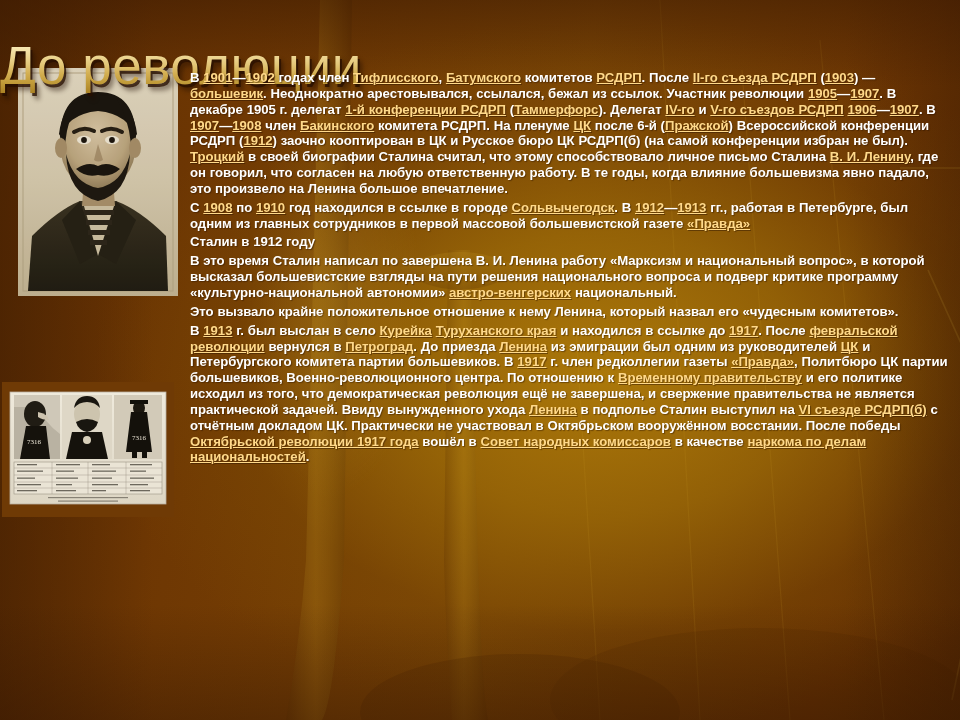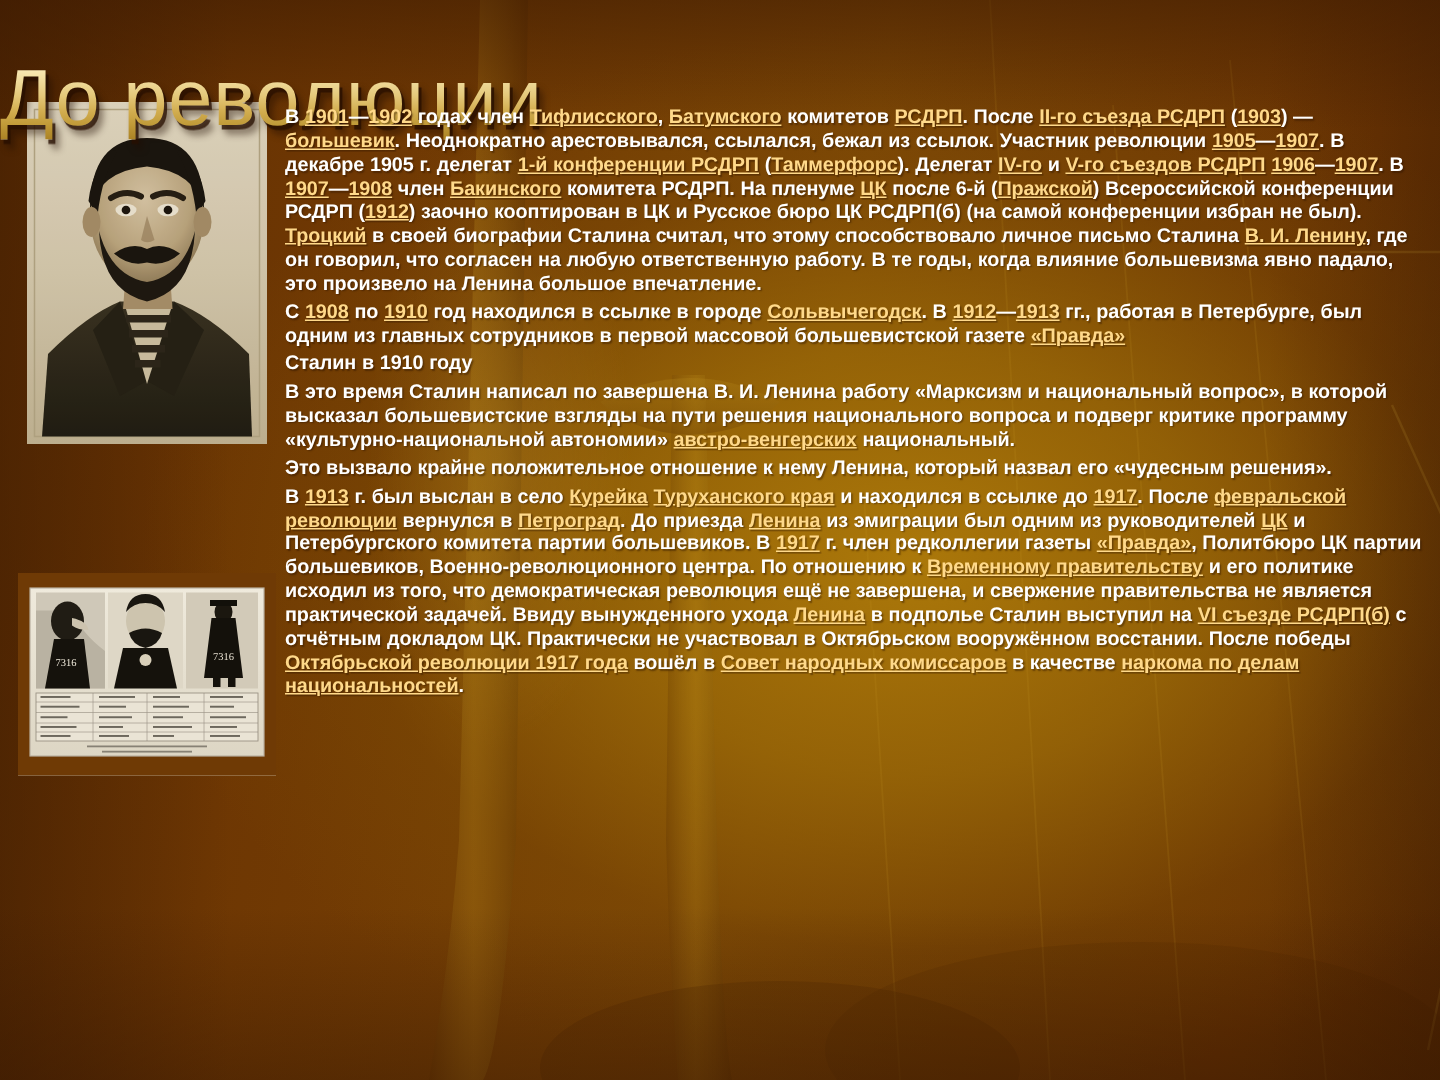--- a/index.html
+++ b/index.html
@@ -78,21 +78,21 @@
   .photo {
     position: absolute;
     z-index: 4;
     background: #c8bca4;
   }
   #photo-portrait {
     left: 18px; top: 68px;
     width: 160px; height: 228px;
   }
   #photo-card {
-    left: 12px; top: 382px;
+    left: 2px; top: 382px;
     width: 172px; height: 135px;
   }
   .photo svg { display: block; width: 100%; height: 100%; }
 
   
   .body-text {
     position: absolute;
     left: 187px;
     top: 67px;
     width: 768px;
@@ -317,19 +317,19 @@
       <g fill="#6a655a" opacity=".75">
         <rect x="46" y="115" width="80" height="1.2"></rect>
         <rect x="56" y="118.5" width="60" height="1.2"></rect>
       </g>
     </svg>
   </div>
 
   <div class="body-text" id="body-text">
       <p><span>В </span><span class="lnk">1901</span><span>—</span><span class="lnk">1902</span><span> годах член </span><span class="lnk">Тифлисского</span><span>, </span><span class="lnk">Батумского</span><span> комитетов </span><span class="lnk">РСДРП</span><span>. После </span><span class="lnk">II-го съезда РСДРП</span><span> (</span><span class="lnk">1903</span><span>) —  </span><span class="lnk">большевик</span><span>. Неоднократно арестовывался, ссылался, бежал из ссылок. Участник революции </span><span class="lnk">1905</span><span>—</span><span class="lnk">1907</span><span>. В декабре 1905 г. делегат </span><span class="lnk">1-й конференции РСДРП</span><span> (</span><span class="lnk">Таммерфорс</span><span>). Делегат </span><span class="lnk">IV-го</span><span> и </span><span class="lnk">V-го съездов РСДРП</span><span> </span><span class="lnk">1906</span><span>—</span><span class="lnk">1907</span><span>. В </span><span class="lnk">1907</span><span>—</span><span class="lnk">1908</span><span> член </span><span class="lnk">Бакинского</span><span> комитета РСДРП. На пленуме </span><span class="lnk">ЦК</span><span> после 6-й (</span><span class="lnk">Пражской</span><span>) Всероссийской конференции РСДРП (</span><span class="lnk">1912</span><span>) заочно кооптирован в ЦК и Русское бюро ЦК РСДРП(б) (на самой конференции избран не был). </span><span class="lnk">Троцкий</span><span> в своей биографии Сталина считал, что этому способствовало личное письмо Сталина </span><span class="lnk">В. И. Ленину</span><span>, где он говорил, что согласен на любую ответственную работу. В те годы, когда влияние большевизма явно падало, это произвело на Ленина большое впечатление.</span></p>
       <p><span>С </span><span class="lnk">1908</span><span> по </span><span class="lnk">1910</span><span> год находился в ссылке в городе </span><span class="lnk">Сольвычегодск</span><span>. В </span><span class="lnk">1912</span><span>—</span><span class="lnk">1913</span><span> гг., работая в Петербурге, был одним из главных сотрудников в первой массовой большевистской газете </span><span class="lnk">«Правда»</span></p>
-      <p><span>Сталин в 1910 году</span></p>
+      <p><span>Сталин в 1912 году</span></p>
       <p><span>В это время Сталин написал по завершена В. И. Ленина работу «Марксизм и национальный вопрос», в которой высказал большевистские взгляды на пути решения национального вопроса и подверг критике программу «культурно-национальной автономии» </span><span class="lnk">австро-венгерских</span><span> национальный.</span></p>
-      <p><span>Это вызвало крайне положительное отношение к нему Ленина, который назвал его «чудесным решения».</span></p>
+      <p><span>Это вызвало крайне положительное отношение к нему Ленина, который назвал его «чудесным комитетов».</span></p>
       <p><span>В </span><span class="lnk">1913</span><span> г. был выслан в село </span><span class="lnk">Курейка</span><span> </span><span class="lnk">Туруханского края</span><span> и находился в ссылке до </span><span class="lnk">1917</span><span>. После </span><span class="lnk">февральской революции</span><span> вернулся в </span><span class="lnk">Петроград</span><span>. До приезда </span><span class="lnk">Ленина</span><span> из эмиграции был одним из руководителей </span><span class="lnk">ЦК</span><span> и Петербургского комитета партии большевиков. В </span><span class="lnk">1917</span><span> г. член редколлегии газеты </span><span class="lnk">«Правда»</span><span>, Политбюро ЦК партии большевиков, Военно-революционного центра. По отношению к </span><span class="lnk">Временному правительству</span><span> и его политике исходил из того, что демократическая революция ещё не завершена, и свержение правительства не является практической задачей. Ввиду вынужденного ухода </span><span class="lnk">Ленина</span><span> в подполье Сталин выступил на </span><span class="lnk">VI съезде РСДРП(б)</span><span> с отчётным докладом ЦК. Практически не участвовал в Октябрьском вооружённом восстании. После победы </span><span class="lnk">Октябрьской революции 1917 года</span><span> вошёл в </span><span class="lnk">Совет народных комиссаров</span><span> в качестве </span><span class="lnk">наркома по делам национальностей</span><span>.</span></p>
     </div>
 
 </div>
 
 </body></html>

